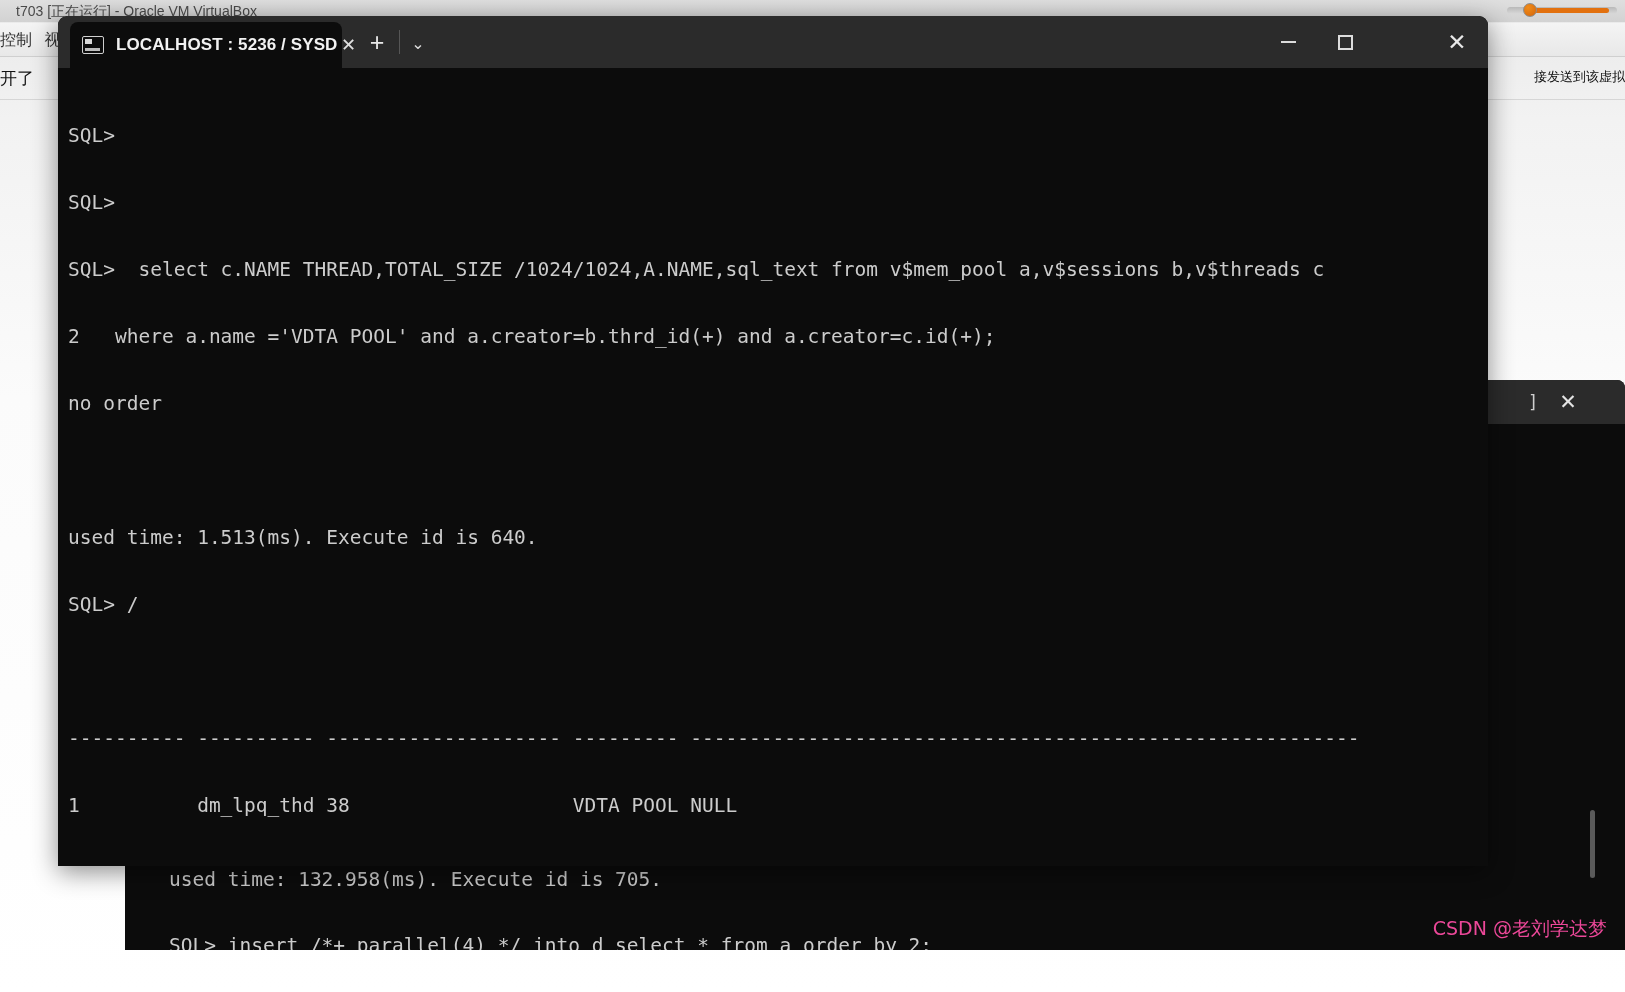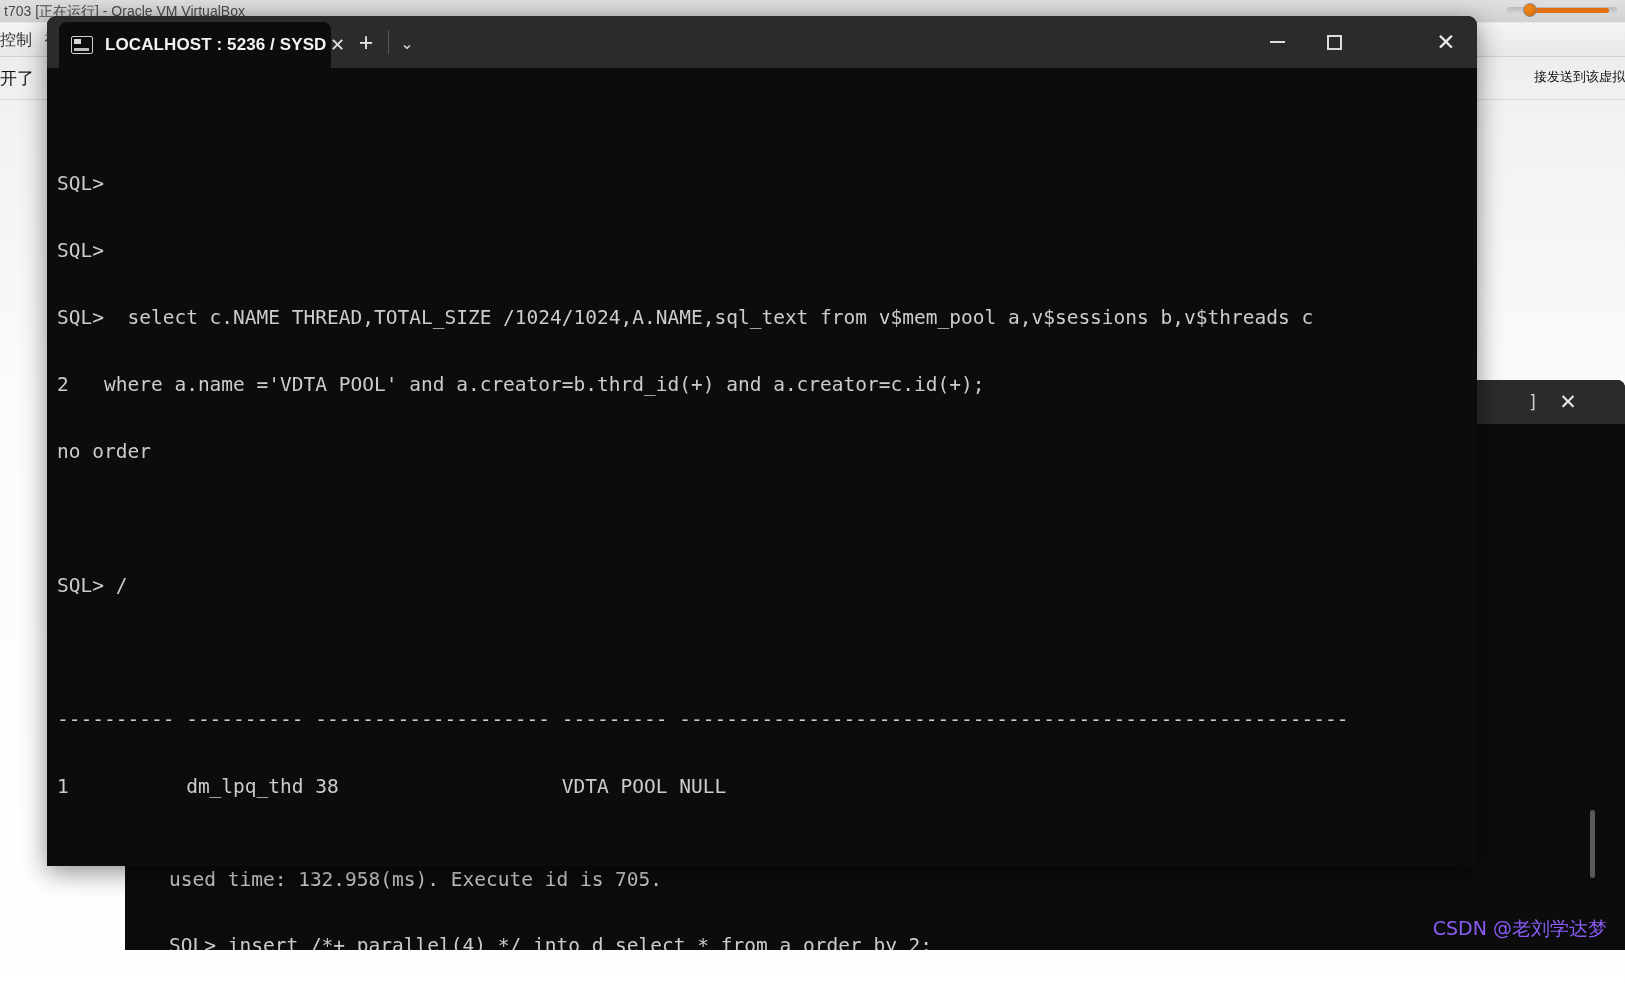--- a/index.html
+++ b/index.html
@@ -12,21 +12,21 @@
 
   
   #vbox-host {
     position: absolute; left: 0; top: 0; width: 1625px; height: 992px;
     background: linear-gradient(180deg, #e9e9e9 0%, #f2f2f2 12%, #fbfbfb 40%, #ffffff 100%);
   }
   #vbox-titlebar {
     position: absolute; left: 0; top: 0; width: 1625px; height: 22px;
     background: linear-gradient(180deg, #dfdfdf 0%, #d2d2d2 100%);
     color: #4a4a4a; font-size: 14px; line-height: 22px;
-    padding-left: 4px; white-space: nowrap; overflow: hidden;
+    padding-left: 16px; white-space: nowrap; overflow: hidden;
   }
   #vbox-menubar {
     position: absolute; left: 0; top: 23px; width: 1625px; height: 34px;
     background: linear-gradient(180deg, #f4f4f4 0%, #e8e8e8 100%);
     border-bottom: 1px solid #cfcfcf;
     font-size: 16px; color: #333; line-height: 34px;
     white-space: nowrap; overflow: hidden;
   }
   #vbox-menubar span { margin-right: 8px; }
   #vbox-body-text {
@@ -90,28 +90,28 @@
     padding: 400px 0 0 8px;
     white-space: pre;
   }
   #bg-term-body .line { height: 22.3px; margin-left: 36px; }
   #bg-term-scroll {
     position: absolute; right: 30px; top: 430px; width: 5px; height: 68px;
     background: #5a5a5a; border-radius: 3px;
   }
   #watermark {
     position: absolute; right: 18px; bottom: 8px;
-    color: #8b5cf6; font-size: 19px;
+    color: #ec4899; font-size: 19px;
     font-family: "DejaVu Sans", sans-serif;
     white-space: nowrap;
   }
 
   
   #term-win {
-    position: absolute; left: 47px; top: 16px;
+    position: absolute; left: 58px; top: 16px;
     width: 1430px; height: 850px;
     background: #0c0c0c;
     border-radius: 9px 9px 0 0;
     box-shadow: 0 6px 26px rgba(0,0,0,0.45);
     overflow: hidden;
   }
   #term-titlebar {
     position: absolute; left: 0; top: 0; width: 1430px; height: 52px;
     background: #2b2b2b;
     border-radius: 9px 9px 0 0;
@@ -174,21 +174,20 @@
     position: absolute; left: 0; top: 52px;
     width: 1430px; height: 798px;
     background: #0c0c0c;
     color: #cccccc;
     font-family: "DejaVu Sans Mono", monospace;
     font-size: 19.5px;
     line-height: 22.35px;
     padding: 12px 0 0 10px;
     white-space: pre;
     overflow: hidden;
-    margin-top: 48px;
   }
   #term-body .line { height: 22.35px; }
 </style>
 </head>
 <body>
 
 <div id="vbox-host">
 
   <div id="vbox-titlebar">
     <span>t703 [正在运行] - Oracle VM VirtualBox</span>
@@ -253,20 +252,21 @@
     </div>
   </div>
 
   <div id="term-body">
     <div class="line">SQL&gt;</div>
     <div class="line">SQL&gt;</div>
     <div class="line">SQL&gt;  select c.NAME THREAD,TOTAL_SIZE /1024/1024,A.NAME,sql_text from v$mem_pool a,v$sessions b,v$threads c</div>
     <div class="line">2   where a.name ='VDTA POOL' and a.creator=b.thrd_id(+) and a.creator=c.id(+);</div>
     <div class="line">no order</div>
     <div class="line"></div>
+    <div class="line">used time: 1.513(ms). Execute id is 640.</div>
     <div class="line">SQL&gt; /</div>
     <div class="line"></div>
     <div class="line">---------- ---------- -------------------- --------- ---------------------------------------------------------</div>
     <div class="line">1          dm_lpq_thd 38                   VDTA POOL NULL</div>
     
     
     
     
     
     

